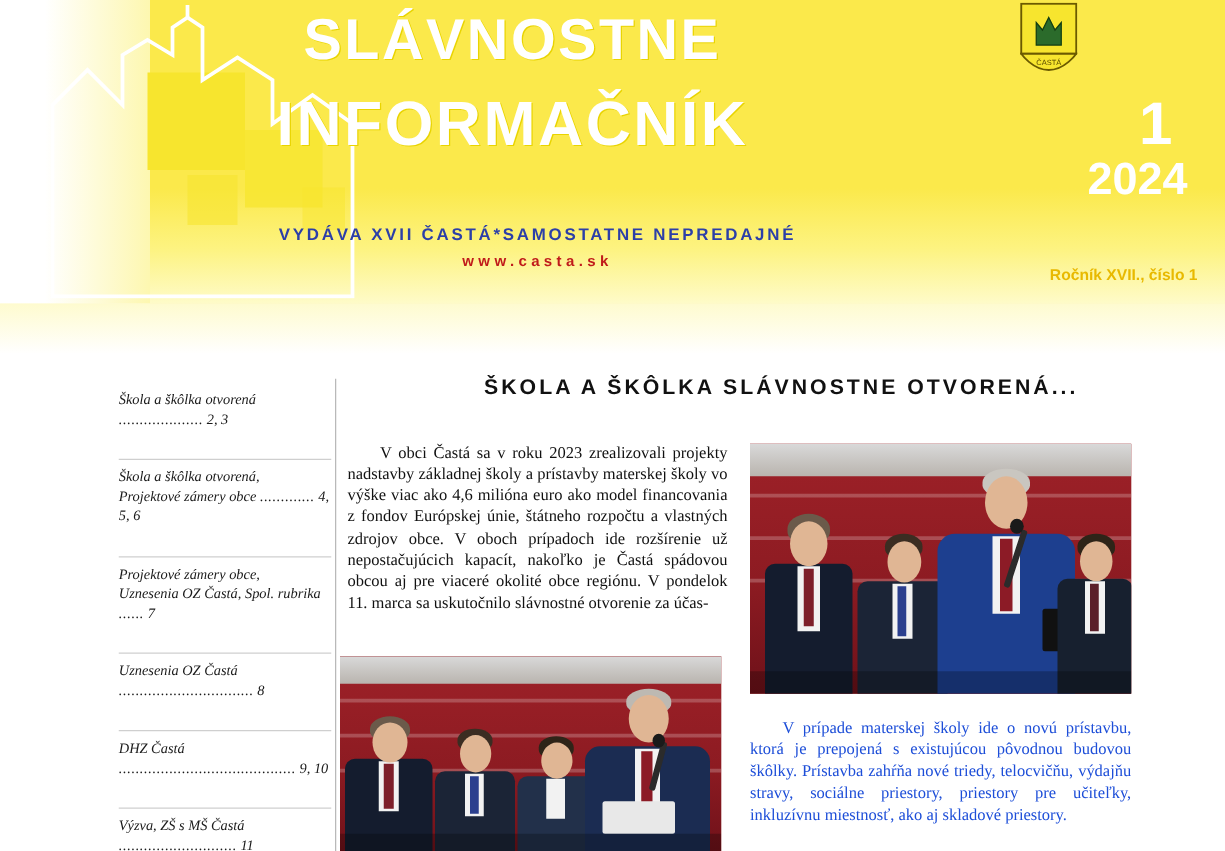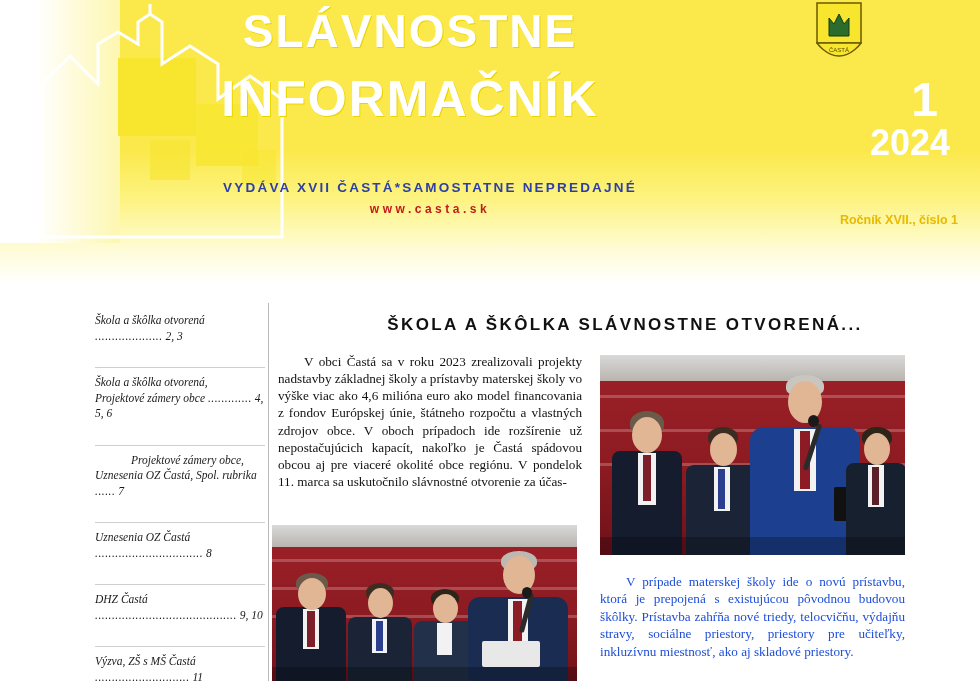--- a/index.html
+++ b/index.html
@@ -177,21 +177,21 @@
   .toc-divider {
     position: absolute;
     left: 268px; top: 60px;
     width: 1px; height: 378px;
     background: #b9b9b9;
   }
 
   
   .article-head {
     position: absolute;
-    left: 280px; top: 72px;
+    left: 280px; top: 57px;
     width: 690px;
     text-align: center;
     font-family: "Liberation Sans", sans-serif;
     font-weight: bold;
     font-size: 17px;
     letter-spacing: 2.4px;
     color: #111;
   }
   .col-text {
     position: absolute;
@@ -307,21 +307,21 @@
 <div class="page">
   <div class="body-wash"></div>
 
   <div class="toc-divider"></div>
 
   <div class="toc">
     <div id="toc-list">
         <div class="toc-item"><span style="white-space: pre-line;">Škola a škôlka otvorená</span> <span class="dots">....................</span> <span>2, 3</span></div>
         <div class="toc-item"><span style="white-space: pre-line;">Škola a škôlka otvorená,
 Projektové zámery obce</span> <span class="dots">.............</span> <span>4, 5, 6</span></div>
-        <div class="toc-item"><span style="white-space: pre-line; margin-left: 36px;">Projektové zámery obce,
+        <div class="toc-item"><span style="white-space: pre-line;">Projektové zámery obce,
 Uznesenia OZ Častá, Spol. rubrika</span> <span class="dots">......</span> <span>7</span></div>
         <div class="toc-item"><span style="white-space: pre-line;">Uznesenia OZ Častá</span> <span class="dots">................................</span> <span>8</span></div>
         <div class="toc-item"><span style="white-space: pre-line;">DHZ Častá</span> <span class="dots">..........................................</span> <span>9, 10</span></div>
         <div class="toc-item"><span style="white-space: pre-line;">Výzva, ZŠ s MŠ Častá</span> <span class="dots">............................</span> <span>11</span></div>
         <div class="toc-item"><span style="white-space: pre-line;">Obecná knižnica</span> <span class="dots">....................................</span> <span>12</span></div>
       </div>
   </div>
 
   <div class="article-head">ŠKOLA A ŠKÔLKA SLÁVNOSTNE OTVORENÁ...</div>
   <div class="col-text">V obci Častá sa v roku 2023 zrealizovali projekty nadstavby základnej školy a prístavby materskej školy vo výške viac ako 4,6 milióna euro ako model financovania z fondov Európskej únie, štátneho rozpočtu a vlastných zdrojov obce. V oboch prípadoch ide rozšírenie už nepostačujúcich kapacít, nakoľko je Častá spádovou obcou aj pre viaceré okolité obce regiónu. V pondelok 11. marca sa uskutočnilo slávnostné otvorenie za účas-</div>

